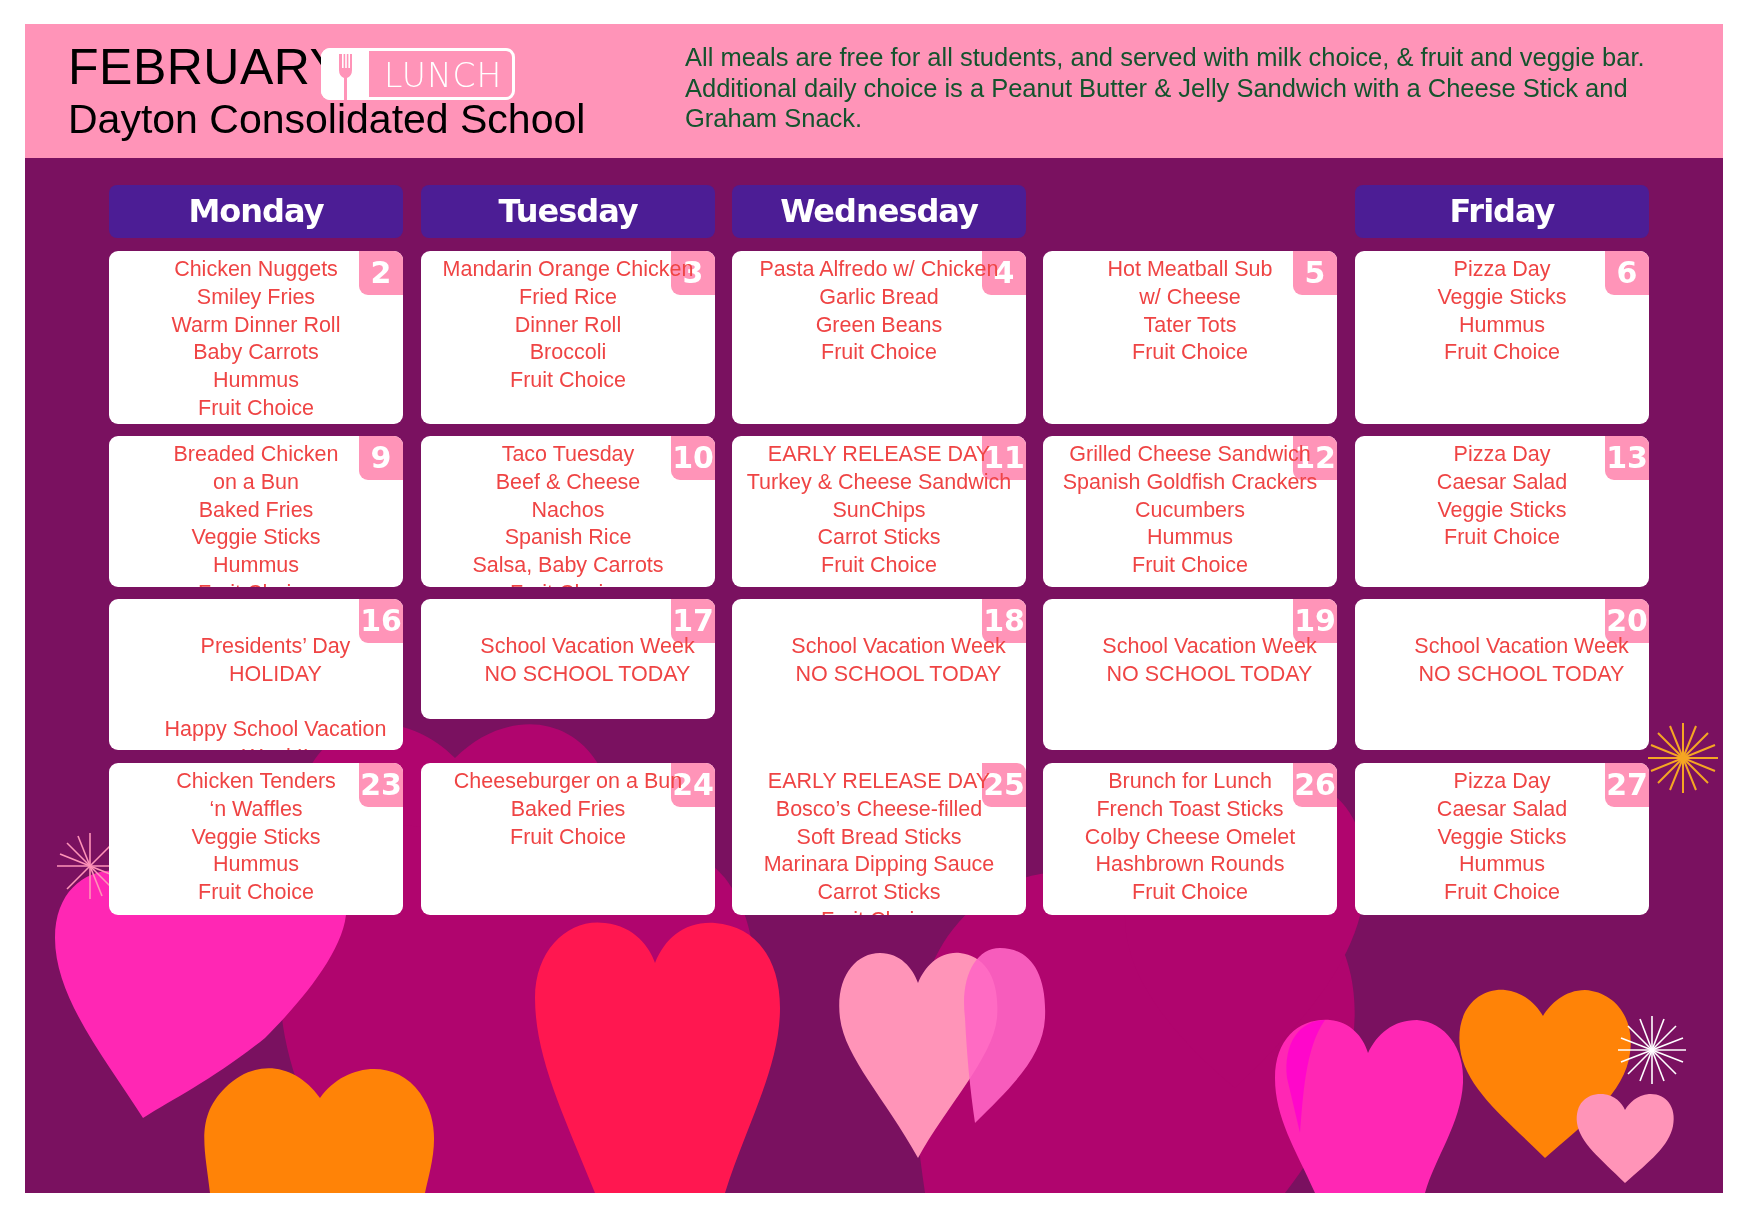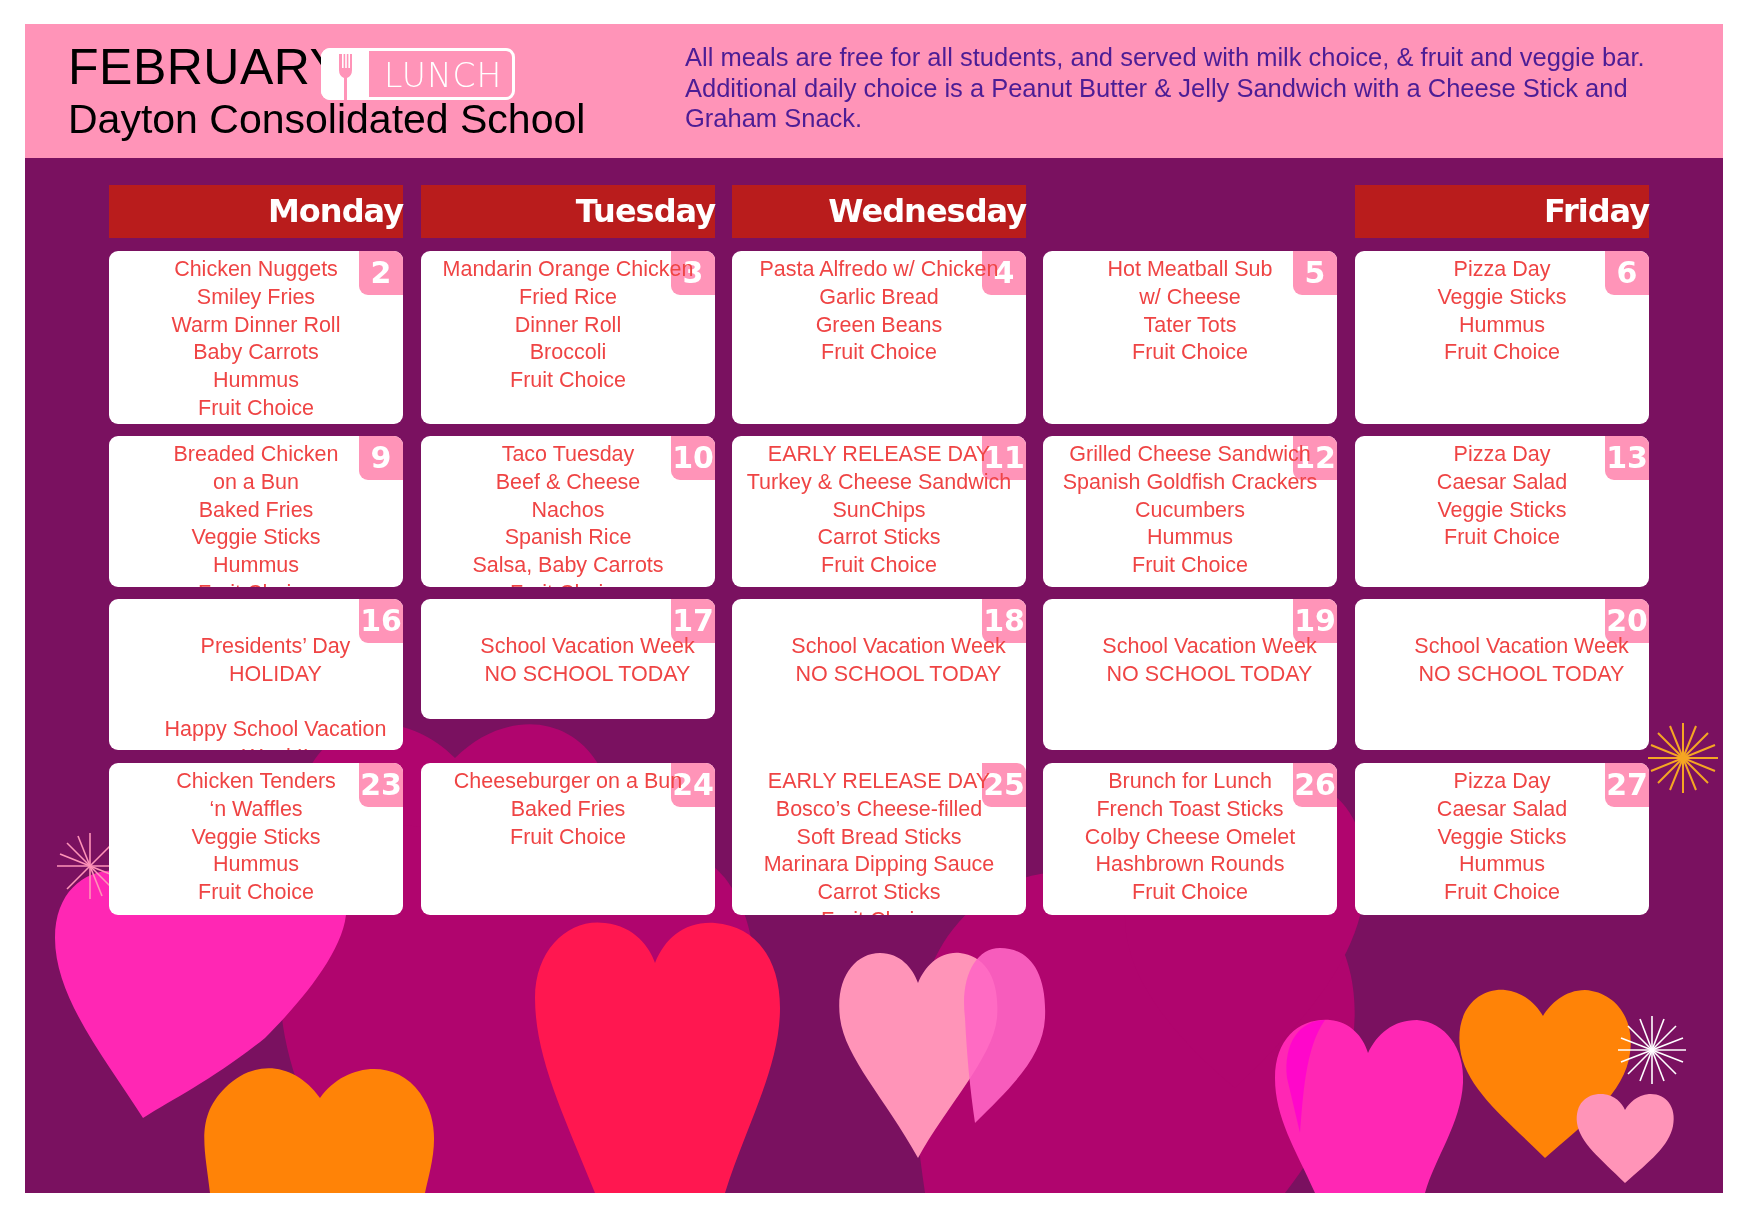--- a/index.html
+++ b/index.html
@@ -3,26 +3,26 @@
 <meta charset="utf-8">
 <style>
   html, body { margin:0; padding:0; background:#ffffff; }
   body { width:1738px; height:1208px; position:relative; overflow:hidden; font-family:"Liberation Sans", sans-serif; }
   .header { position:absolute; left:25px; top:24px; width:1698px; height:134px; background:#ff94b8; }
   .title { position:absolute; left:43px; top:18px; font-size:50px; color:#000; line-height:1; letter-spacing:0.5px; }
   .school { position:absolute; left:43px; top:75px; font-size:41px; color:#000; line-height:1; }
   .lunch-badge { position:absolute; left:286px; top:24px; width:194px; height:52px; border:3px solid #fff; border-radius:9px; box-sizing:border-box; }
   .lunch-badge .fork-box { position:absolute; left:-3px; top:-3px; width:48px; height:52px; background:#fff; border-radius:9px 0 0 9px; }
   .lunch-badge .lunch-text { position:absolute; left:60px; top:5px; font-size:33px; color:#fff; letter-spacing:1px; font-family:"DejaVu Sans", sans-serif; font-weight:300; }
-  .notice { position:absolute; left:660px; top:18px; width:1010px; font-size:25.5px; line-height:30.5px; color:#4c1d95; }
+  .notice { position:absolute; left:660px; top:18px; width:1010px; font-size:25.5px; line-height:30.5px; color:#14532d; }
 
   .board { position:absolute; left:25px; top:158px; width:1698px; height:1035px; background:#7a1160; overflow:hidden; }
   .deco { position:absolute; left:0; top:0; }
 
-  .dayhead { position:absolute; top:27px; height:53px; width:294px; background:#b91c1c; border-radius:0; color:#fff; font-family:"DejaVu Sans", sans-serif; font-weight:bold; font-size:32px; text-align:right; line-height:53px; letter-spacing:-1px; }
+  .dayhead { position:absolute; top:27px; height:53px; width:294px; background:#4c1d95; border-radius:8px; color:#fff; font-family:"DejaVu Sans", sans-serif; font-weight:bold; font-size:32px; text-align:center; line-height:53px; letter-spacing:-1px; }
   .cell { position:absolute; width:294px; background:#fff; border-radius:9px; overflow:hidden; }
   .cell .num { position:absolute; right:0; top:0; width:44px; height:44px; background:#ff94b8; border-radius:0 0 0 9px; color:#fff; font-family:"DejaVu Sans", sans-serif; font-weight:bold; font-size:30px; line-height:44px; text-align:center; z-index:1; }
   .cell .items { position:absolute; left:0; right:0; top:5px; text-align:center; font-size:21.5px; line-height:27.8px; color:#ef4444; z-index:2; white-space:nowrap; }
   .cell .items div { min-height:27.8px; }
   .cell.centered .items { top:34px;margin-left:39px; }
 </style>
 </head>
 <body>
 
 <div class="header">

